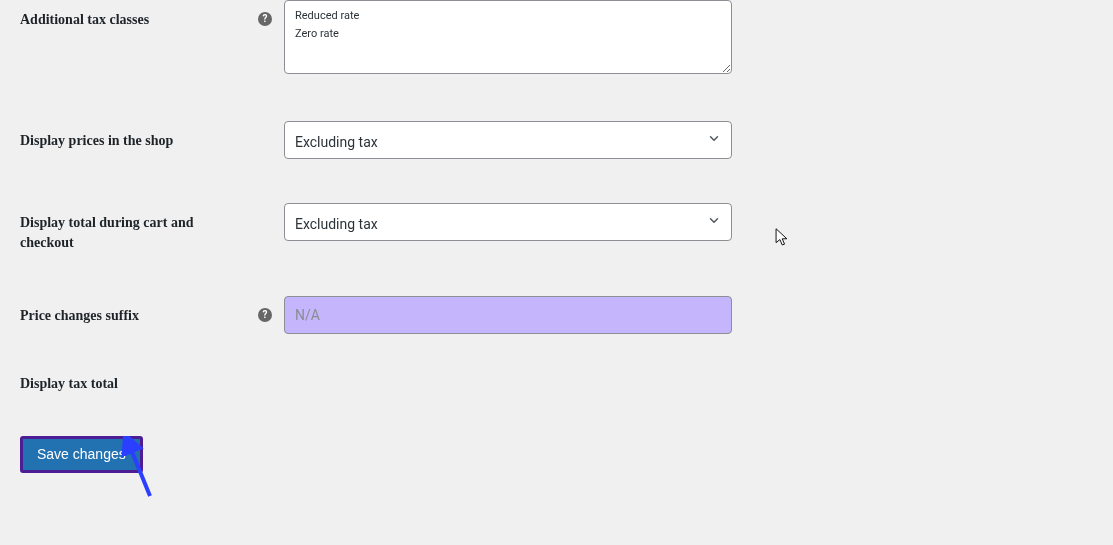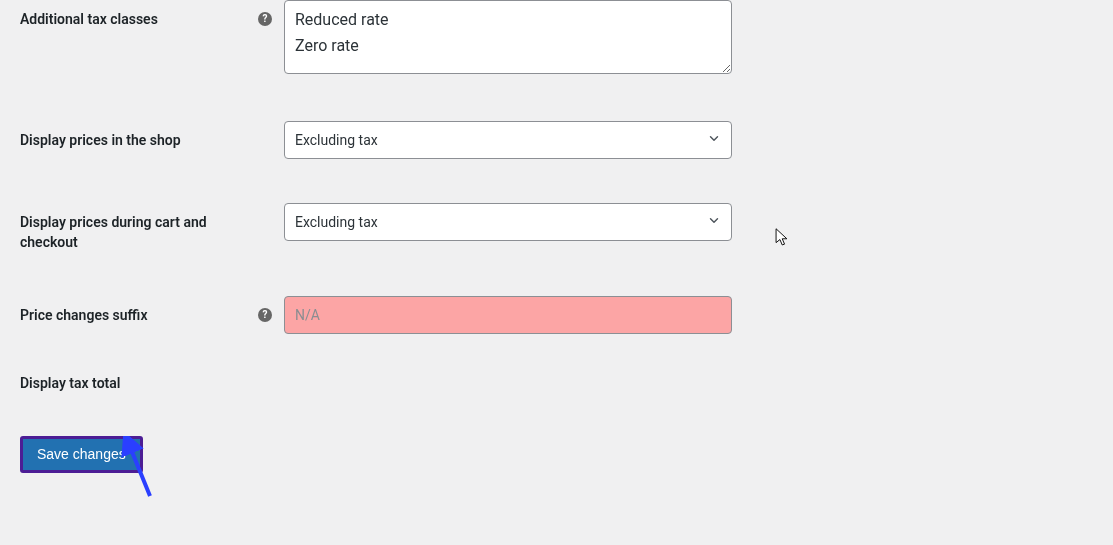--- a/index.html
+++ b/index.html
@@ -22,20 +22,21 @@
     align-items: flex-start;
     padding: 0;
     margin: 0;
   }
   .label-col {
     width: 260px;
     flex: 0 0 260px;
     padding-top: 10px;
     display: flex;
     align-items: flex-start;
+    font-family: Liberation Serif, serif;
   }
   .label-text {
     font-weight: 600;
     color: #1d2327;
     line-height: 1.4;
     max-width: 220px;
   }
   .help-col {
     width: 22px;
     flex: 0 0 22px;
@@ -60,54 +61,54 @@
   .field-col {
     flex: 0 0 auto;
   }
   textarea.wc-textarea {
     width: 448px;
     height: 74px;
     border: 1px solid #8c8f94;
     border-radius: 4px;
     padding: 6px 10px;
     font-family: inherit;
-    font-size: 16px;
+    font-size: 11px;
     color: #2c3338;
     line-height: 1.6;
     resize: both;
     background: #fff;
     box-sizing: border-box;
   }
   .wc-select {
     width: 448px;
     height: 38px;
     border: 1px solid #8c8f94;
     border-radius: 4px;
     background: #fff;
     position: relative;
     display: flex;
-    align-items: center;
-    padding: 0 32px 0 10px;
+    align-items: flex-end;
+    padding: 0 32px 8px 10px;
     box-sizing: border-box;
     cursor: pointer;
     color: #2c3338;
   }
   .wc-select .chevron {
     position: absolute;
     right: 10px;
     top: 50%;
     transform: translateY(-50%);
     pointer-events: none;
   }
   .wc-input {
     width: 448px;
     height: 38px;
     border: 1px solid #8c8f94;
     border-radius: 4px;
-    background: #fca5a5;
+    background: #c4b5fd;
     padding: 0 10px;
     box-sizing: border-box;
     font-family: inherit;
     font-size: 14px;
     color: #2c3338;
   }
   .wc-input::placeholder {
     color: #8a8d91;
   }
   .row-gap-large { margin-top: 44px; }
@@ -178,21 +179,21 @@
               <polyline points="6 9 12 15 18 9"></polyline>
             </svg>
         </span>
       </div>
     </div>
   </div>
 
   
   <div class="form-row row-gap-large">
     <div class="label-col">
-      <span class="label-text">Display prices during cart and checkout</span>
+      <span class="label-text">Display total during cart and checkout</span>
     </div>
     <div class="help-col"></div>
     <div class="field-col">
       <div class="wc-select">
         <span>Excluding tax</span>
         <span class="chevron">
           <svg viewBox="0 0 24 24" fill="none" stroke-width="2.5" stroke-linecap="round" stroke-linejoin="round">
               <polyline points="6 9 12 15 18 9"></polyline>
             </svg>
         </span>

